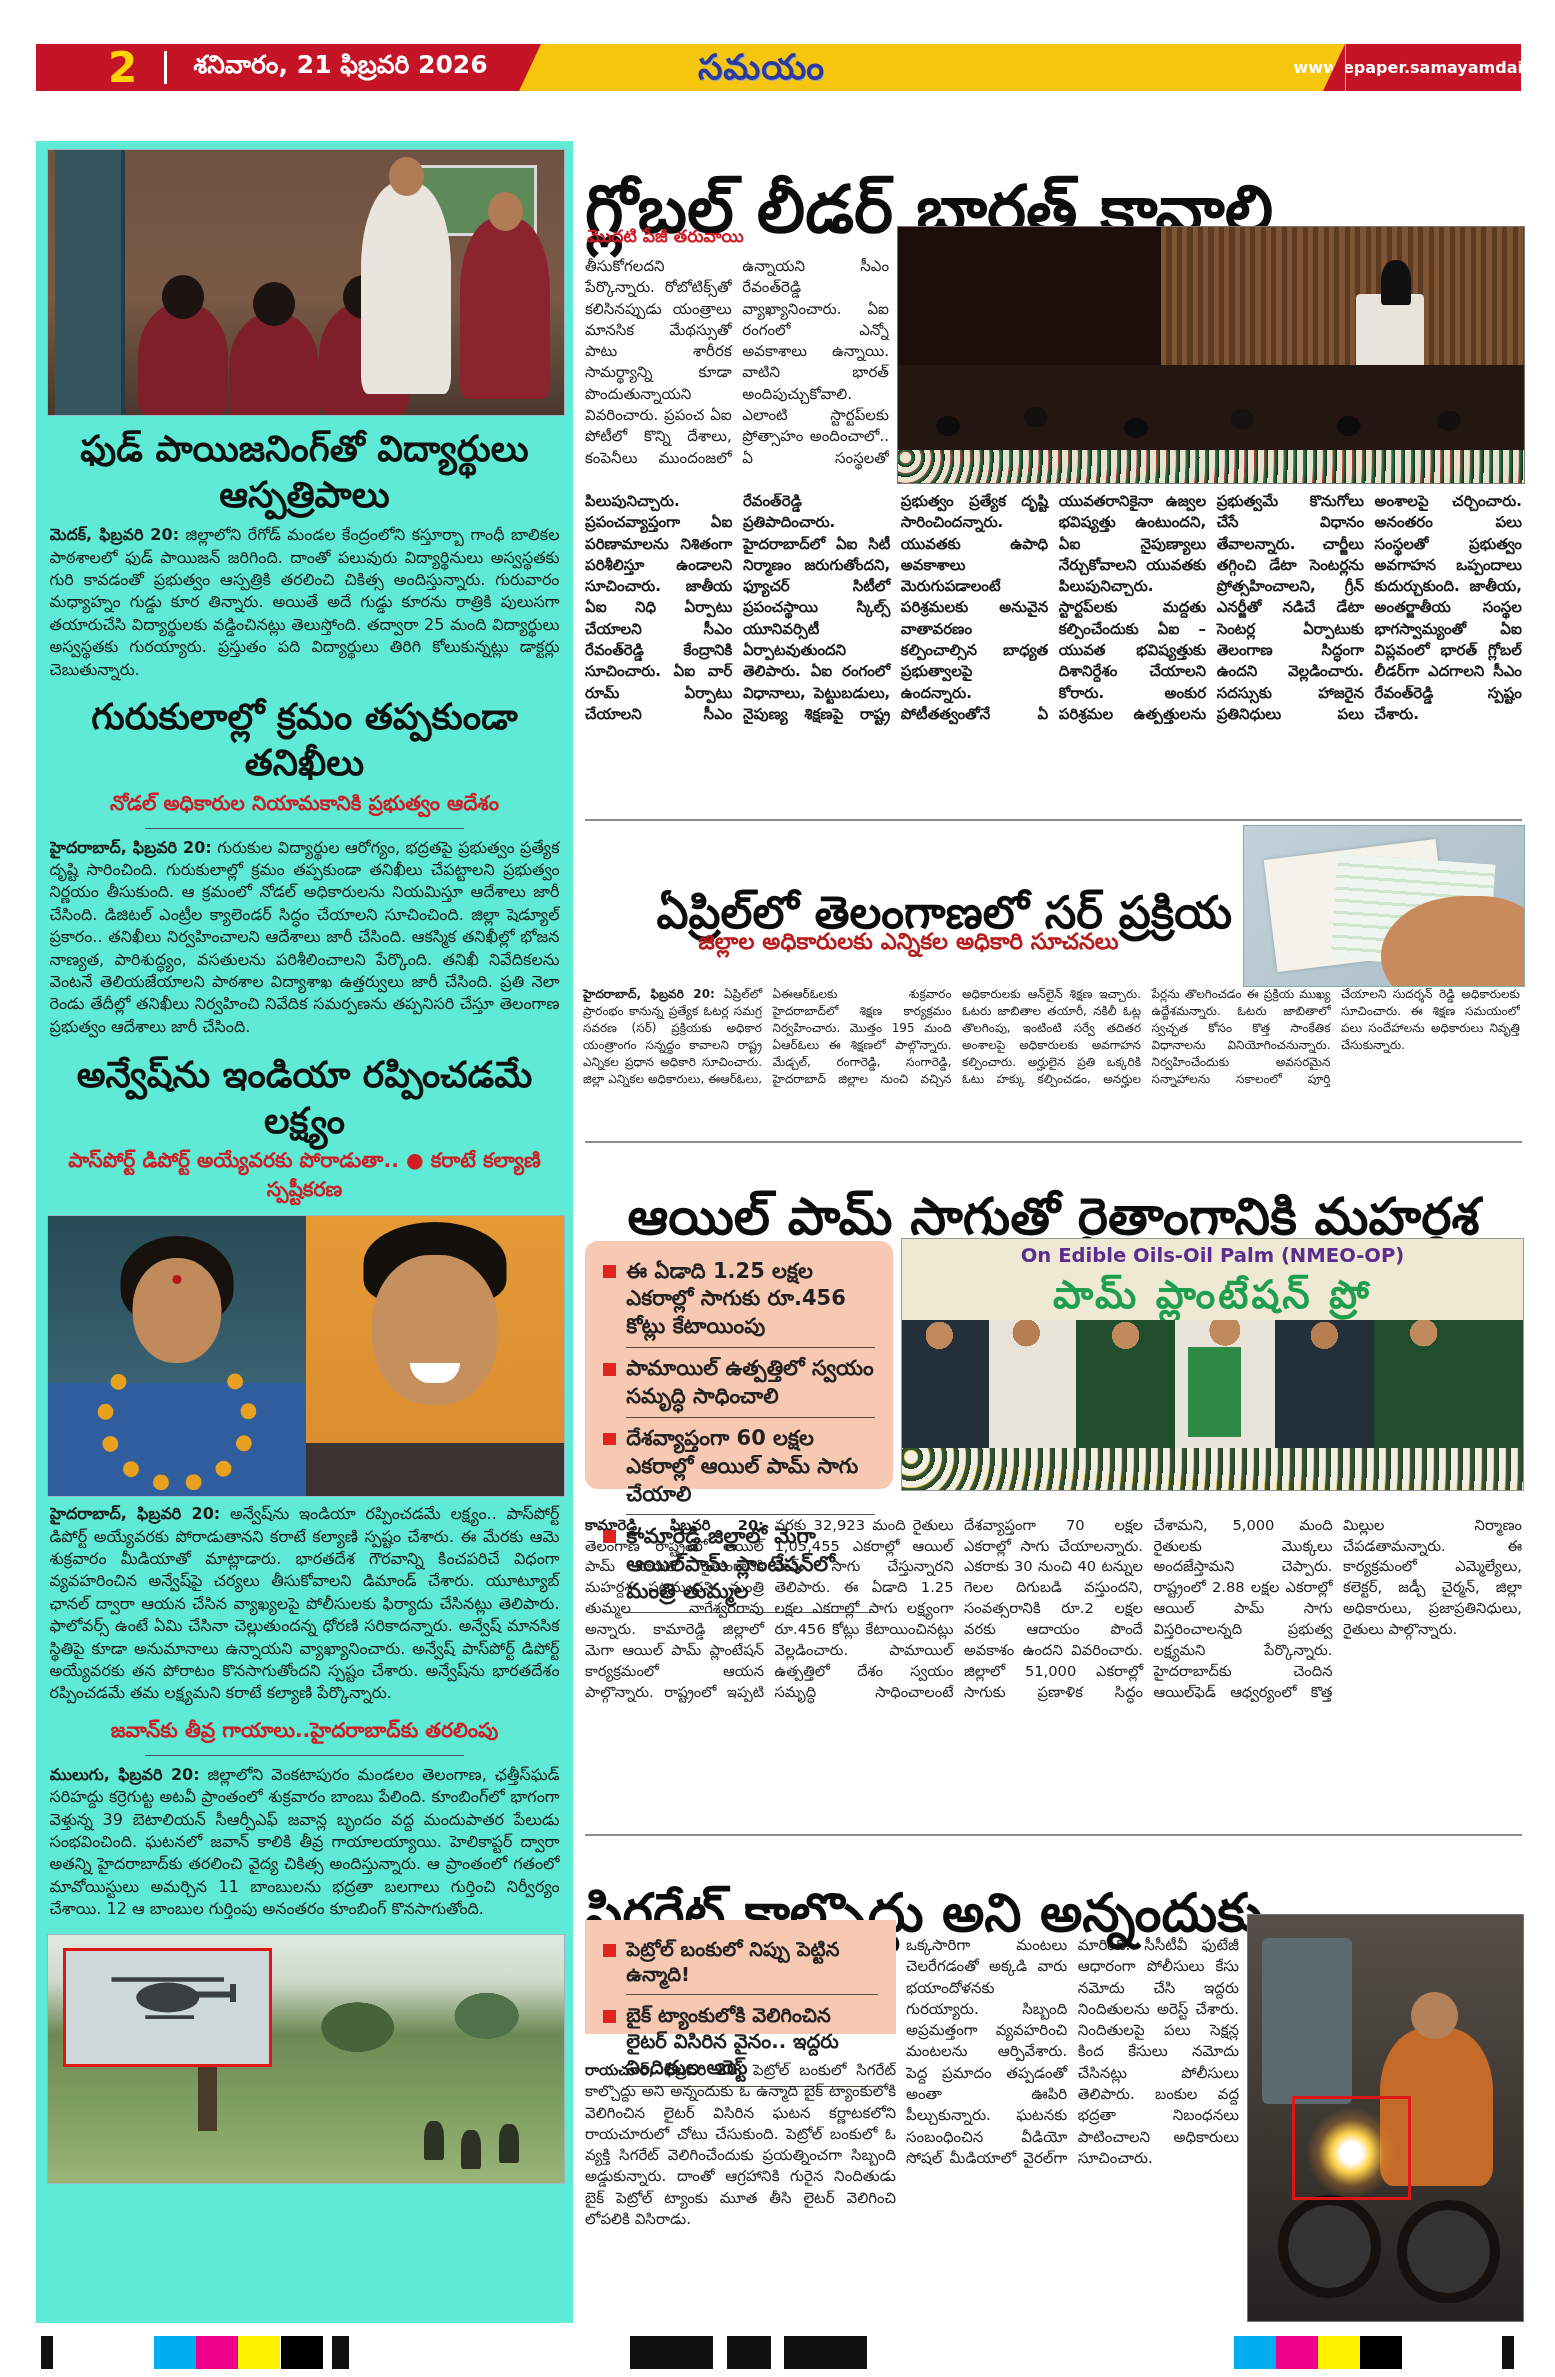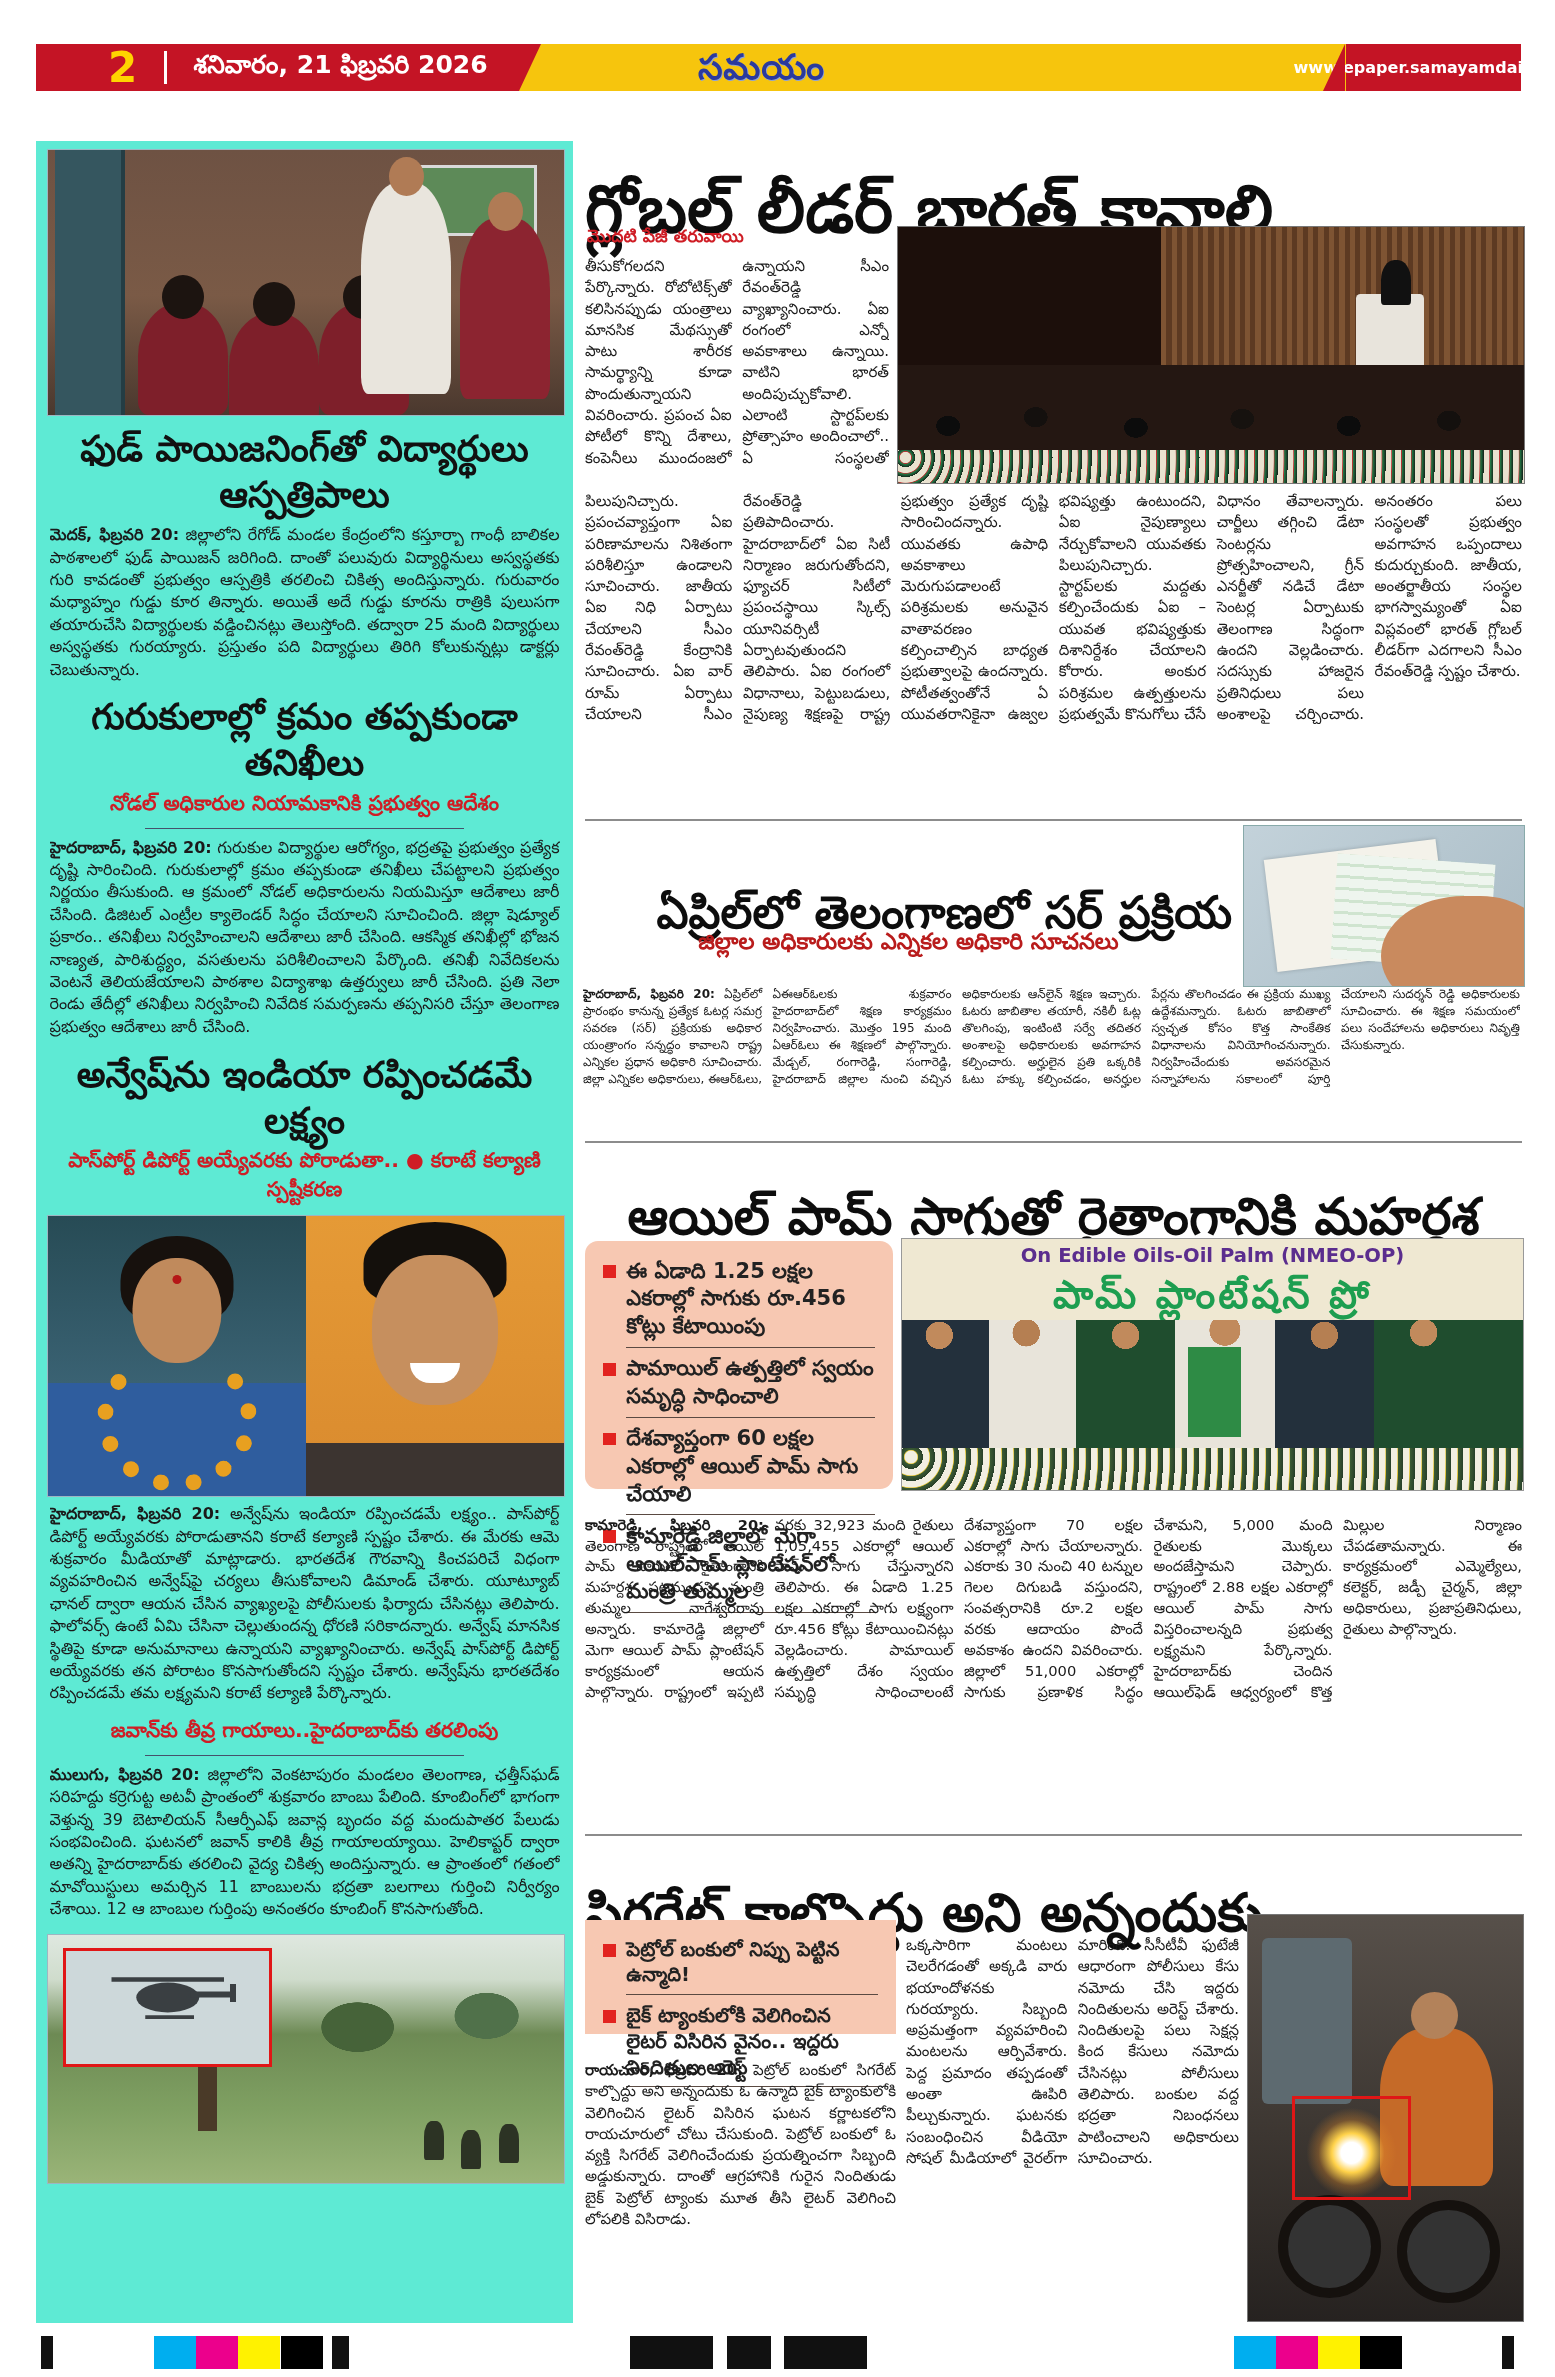--- a/index.html
+++ b/index.html
@@ -102,21 +102,21 @@
   .ph-cig .figure{position:absolute;right:30px;top:113px;width:113px;height:158px;border-radius:40% 40% 12% 12%;background:#c56a28;}
   .ph-cig .fhead{position:absolute;right:65px;top:77px;width:47px;height:47px;border-radius:50%;background:#b3825a;}
   .ph-cig .wheel{position:absolute;width:83px;height:83px;border-radius:50%;border:10.5px solid #15110e;background:#333;}
   .ph-cig .redbox{position:absolute;left:44px;top:181px;width:113px;height:98px;border:3.8px solid #e01616;
         background:radial-gradient(circle at 50% 55%,#fff 0 10.5px,#ffd24a 19.6px,#e08a2a55 33px,transparent 45px);}
   
   .main-h{position:absolute;left:585px;top:129px;width:940px;font-size:66px;font-weight:800;line-height:1.12;color:#0d0d0d;}
   .leadin{position:absolute;left:587px;top:226px;color:#cf1d25;font-size:17.3px;font-weight:800;}
   .body{font-size:15px;line-height:1.42;text-align:justify;overflow:hidden;}
   .colsA{position:absolute;left:585px;top:256px;width:304px;height:227px;column-count:2;column-gap:10.5px;}
-  .colsB{position:absolute;left:585px;top:491px;width:937px;height:322px;column-count:6;column-gap:10.5px;}
+  .colsB{position:absolute;left:585px;top:491px;width:937px;height:322px;column-count:6;column-gap:10.5px;font-weight:bold;}
   .hdiv{position:absolute;left:585px;width:937px;height:1.5px;background:#8c8c8c;}
   .sec-h{position:absolute;font-weight:800;color:#0d0d0d;line-height:1.1;}
   .sir-h{left:585px;top:851px;width:647px;font-size:45px;text-align:right;}
   .sir-sub{position:absolute;left:585px;top:928px;width:647px;text-align:center;color:#b91c1c;font-size:22.6px;font-weight:700;}
   .sir-cols{position:absolute;left:583px;top:974px;width:937px;height:158px;column-count:5;column-gap:10.5px;font-size:12px;}
   .oil-h{left:585px;top:1147px;width:937px;font-size:51px;text-align:center;}
   .bulletbox{position:absolute;background:#f7c8b2;padding:16.6px 18px;box-sizing:border-box;}
   .oil-box{left:585px;top:1241px;width:308px;height:248px;border-radius:13px;}
   .cig-box{left:585px;top:1920px;width:311px;height:114px;}
   .bullet{display:flex;align-items:flex-start;margin-bottom:7.5px;}

